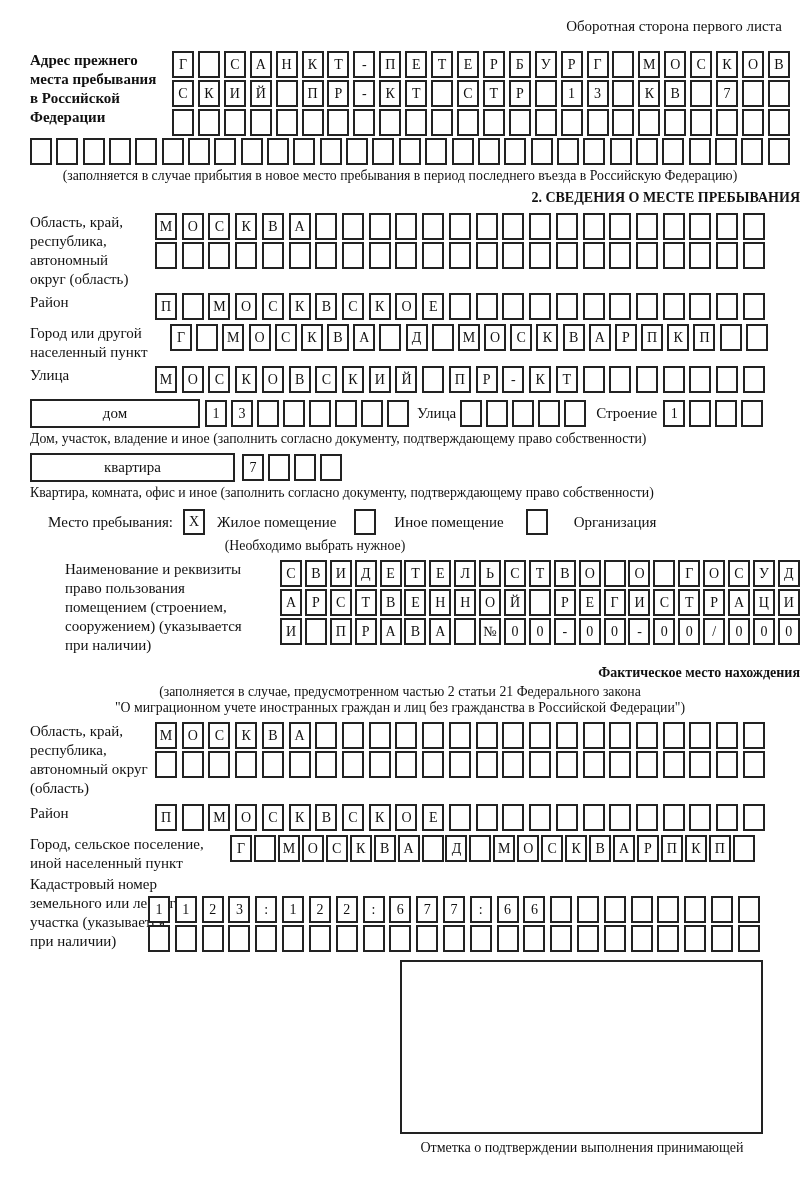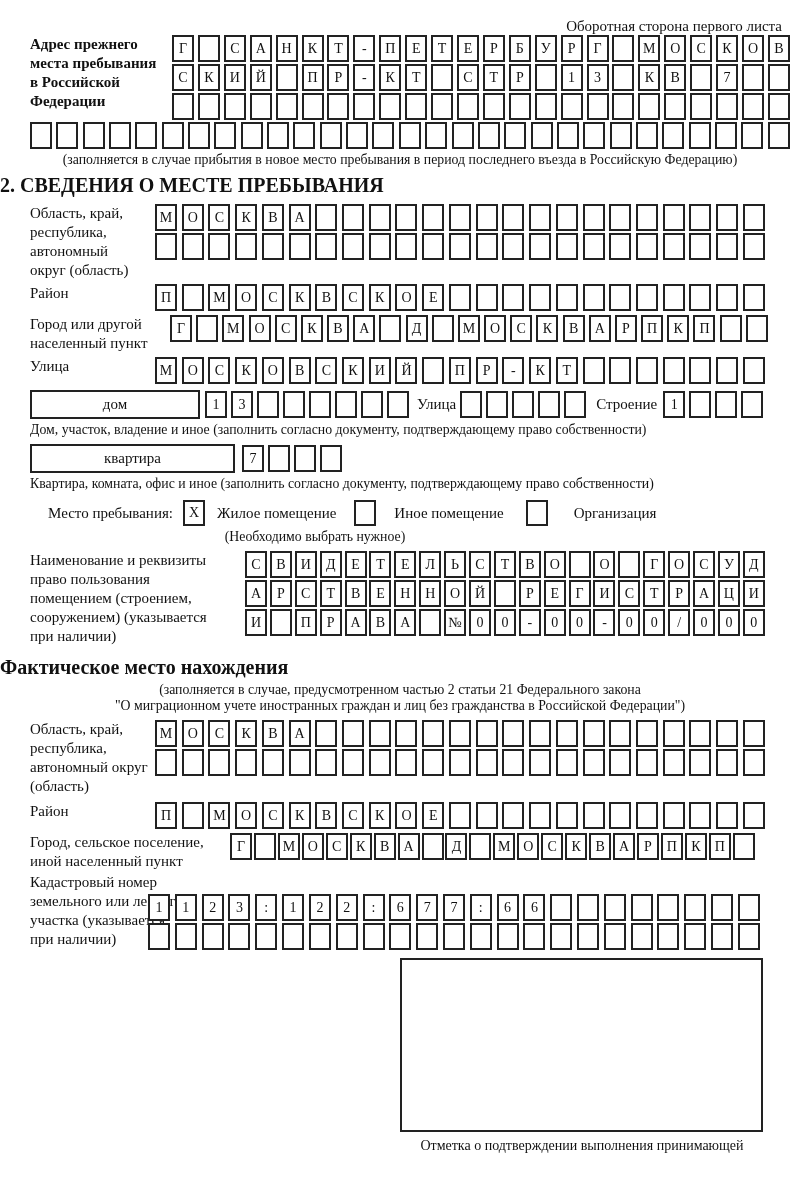--- a/index.html
+++ b/index.html
@@ -2,21 +2,21 @@
 <html><head>
 <meta charset="utf-8">
 <style>
   html,body{margin:0;padding:0;background:#fff;}
   body{
     width:800px;height:1180px;overflow:hidden;
     font-family:"Liberation Serif","DejaVu Serif",serif;
     color:#111;font-size:15px;
   }
   .page{position:relative;width:800px;height:1180px;padding-top:18px;box-sizing:border-box;}
-  .header-note{text-align:right;padding-right:18px;font-size:15px;}
+  .header-note{text-align:right;padding-right:18px;font-size:15px;margin-bottom:16px;}
 
   .cell{
     box-sizing:border-box;width:22px;height:27px;border:2px solid #222;
     display:inline-flex;align-items:center;justify-content:center;
     font-size:14px;flex:0 0 auto;background:#fff;
   }
   .cellrow{display:flex;justify-content:space-between;}
   .rows{display:flex;flex-direction:column;gap:2px;}
 
   .w-main{width:618px;}
@@ -25,29 +25,29 @@
   .w-city2{width:598px;}
   .w-doc{width:520px;}
   .w-cityf{width:525px;}
   .w-cad{width:612px;}
 
   .field{display:flex;margin-left:30px;margin-top:5px;}
   .field-label{flex:0 0 auto;font-size:15px;line-height:19px;}
   .lw-top{width:142px;font-weight:bold;}
   .lw-reg{width:125px;}
   .lw-city{width:140px;}
-  .lw-doc{width:215px;}
+  .lw-doc{width:215px;margin-left:35px;}
   .lw-cityf{width:200px;}
   .lw-cad{width:118px;}
 
   .note{font-size:13.8px;margin-top:3px;}
   .note-center{text-align:center;}
   .note-left{margin-left:30px;}
 
-  .sec-title{text-align:left;font-weight:bold;font-size:20px;margin:6px 0 7px 0;}
+  .sec-title{text-align:right;font-weight:bold;font-size:14px;margin:6px 0 7px 0;}
 
   .widebox{
     box-sizing:border-box;border:2px solid #222;height:29px;
     display:flex;align-items:center;justify-content:center;font-size:15px;flex:0 0 auto;
   }
   .inline-row{display:flex;align-items:center;margin-left:30px;margin-top:6px;}
   .gap-cells{display:flex;gap:4px;}
 
   .checkbox{
     box-sizing:border-box;width:22px;height:26px;border:2px solid #222;

